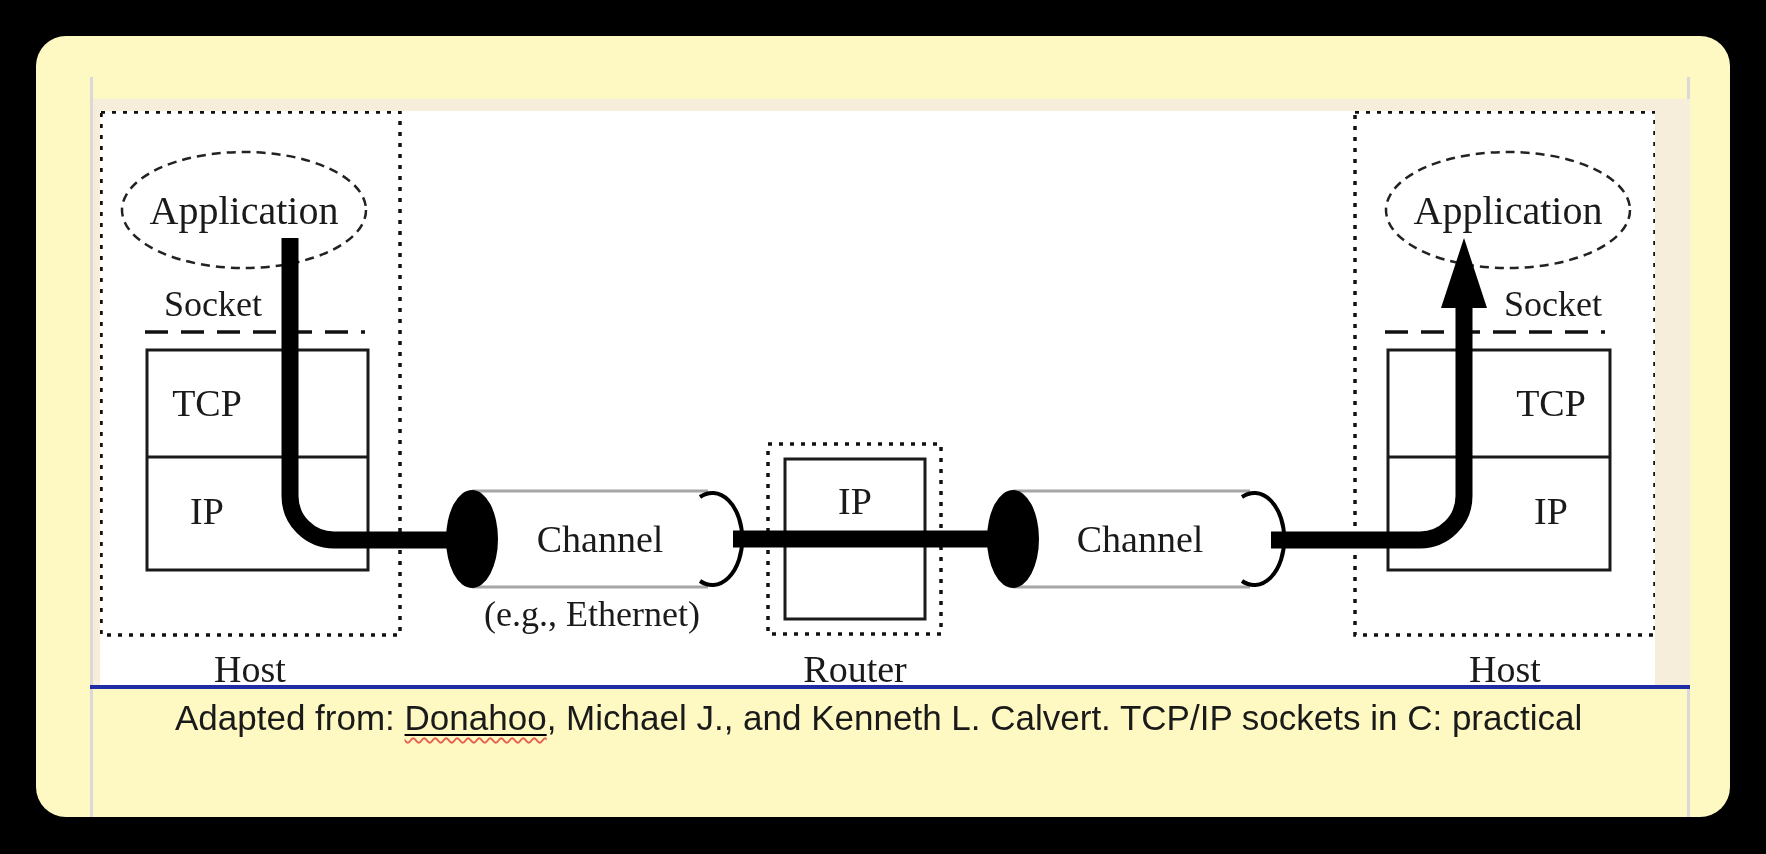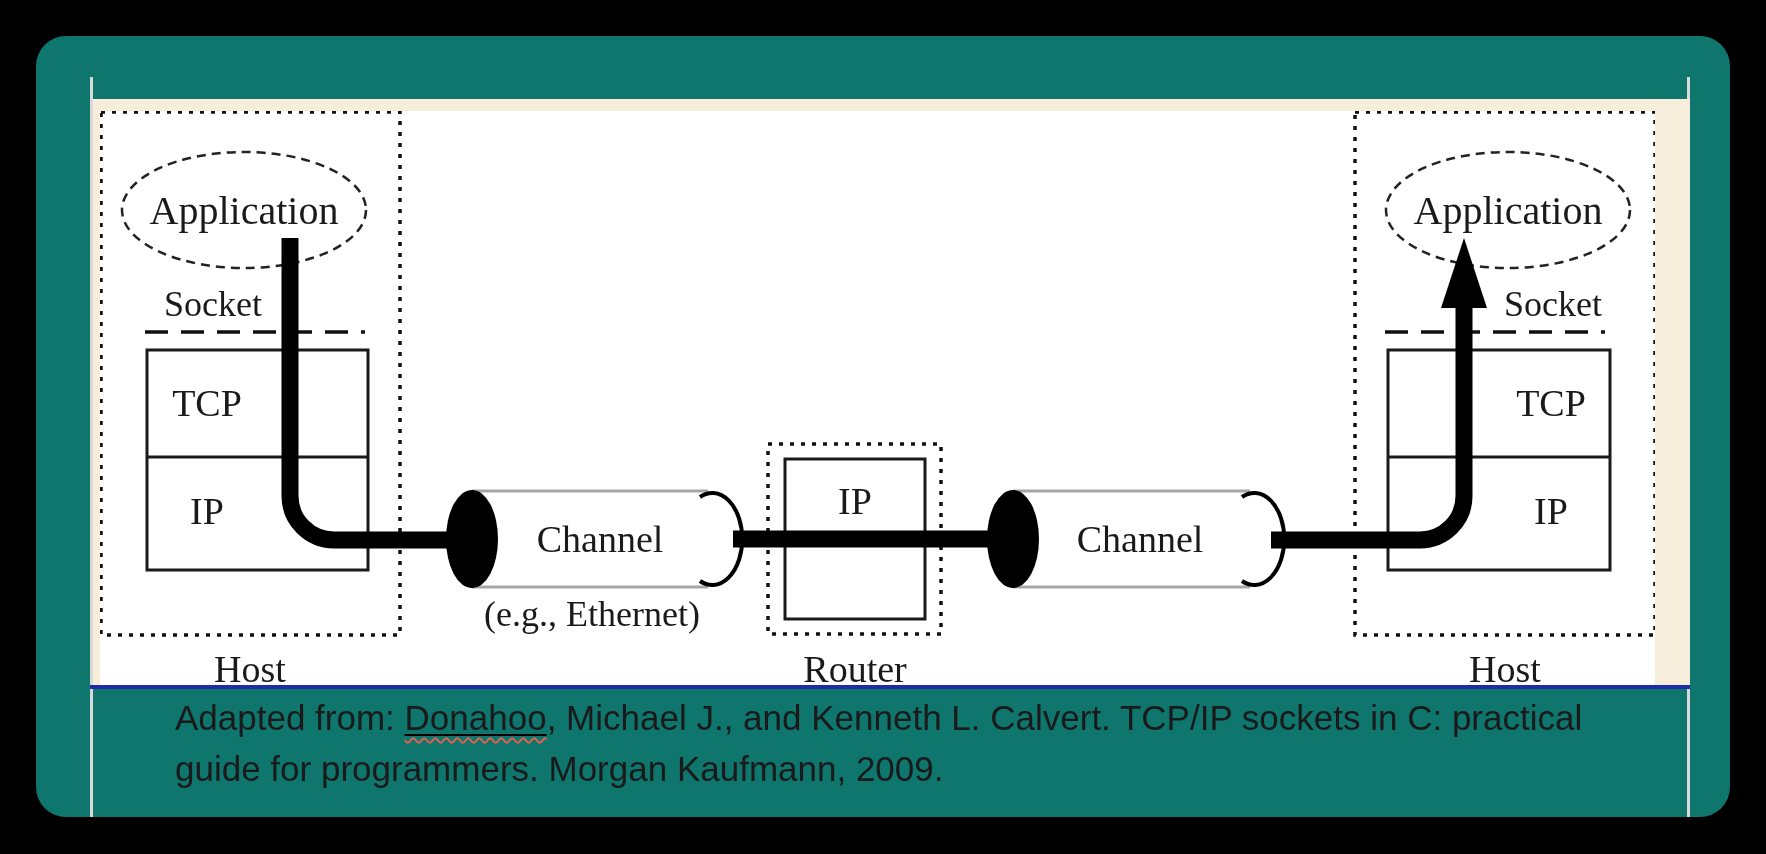--- a/index.html
+++ b/index.html
@@ -3,21 +3,21 @@
 <meta charset="utf-8">
 <style>
   html,body{margin:0;padding:0;}
   body{
     width:1766px;height:854px;position:relative;overflow:hidden;
     background:#000000;
     font-family:"Liberation Sans", sans-serif;
   }
   .window{
     position:absolute;left:36px;top:36px;width:1694px;height:781px;
-    background:#0f766e;border-radius:30px;overflow:hidden;
+    background:#fef9c3;border-radius:30px;overflow:hidden;
   }
   .edge-line{
     position:absolute;top:41px;width:3px;height:740px;background:#d9d9d9;
   }
   .edge-left{left:54px;}
   .edge-right{left:1651px;}
   .slide-band{
     position:absolute;left:57px;top:63px;width:1597px;height:588px;
     background:#f6eedb;
   }
@@ -114,16 +114,15 @@
     <text class="dtext t38" x="1551" y="524">IP</text>
     <text class="dtext t38" x="1505" y="682">Host</text>
     <path class="thickpath" d="M1271,540 L1420,540 A44,44 0 0 0 1464,496 L1464,300"></path>
     <polygon points="1464,238 1441,308 1487,308" fill="#000000"></polygon>
   </svg>
 
   <div class="blue-rule"></div>
 
   <div class="citation">
     <span>Adapted from: </span><span class="cite-underline"><span class="cite-squiggle">Donahoo</span></span><span>, Michael J., and Kenneth L. Calvert. TCP/IP sockets in C: practical</span><br>
-    <span>guide for programmers. Morgan Kaufmann, 2009.</span>
   </div>
 
 </div>
 
 </body></html>

